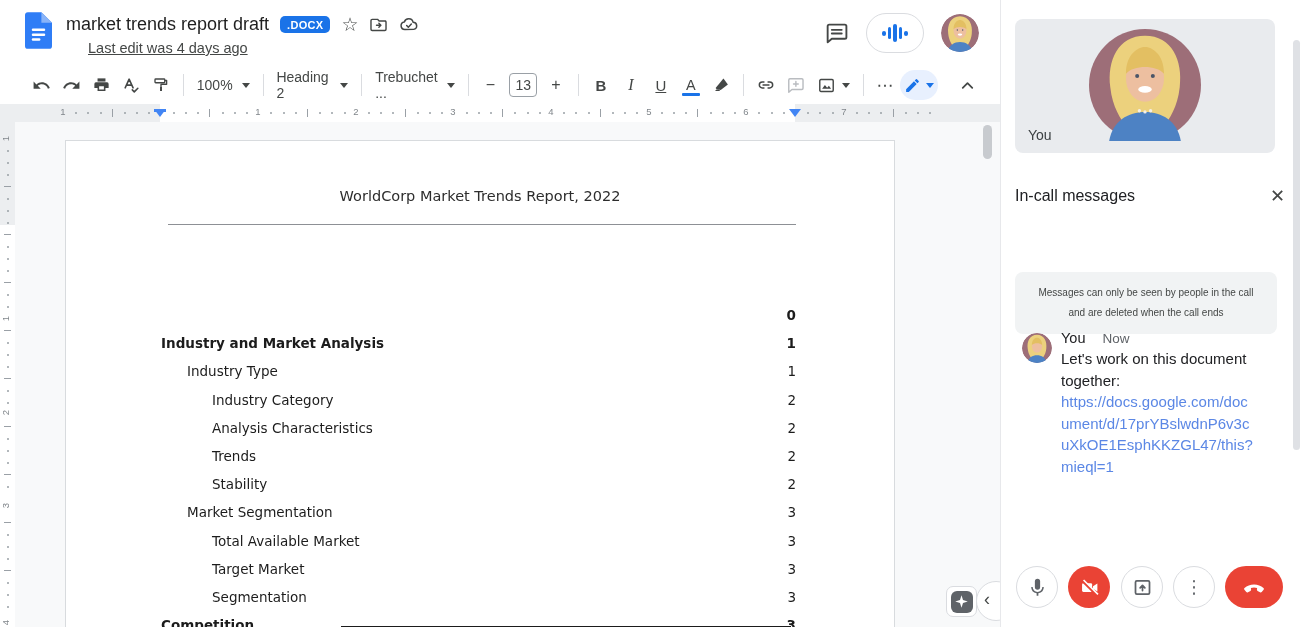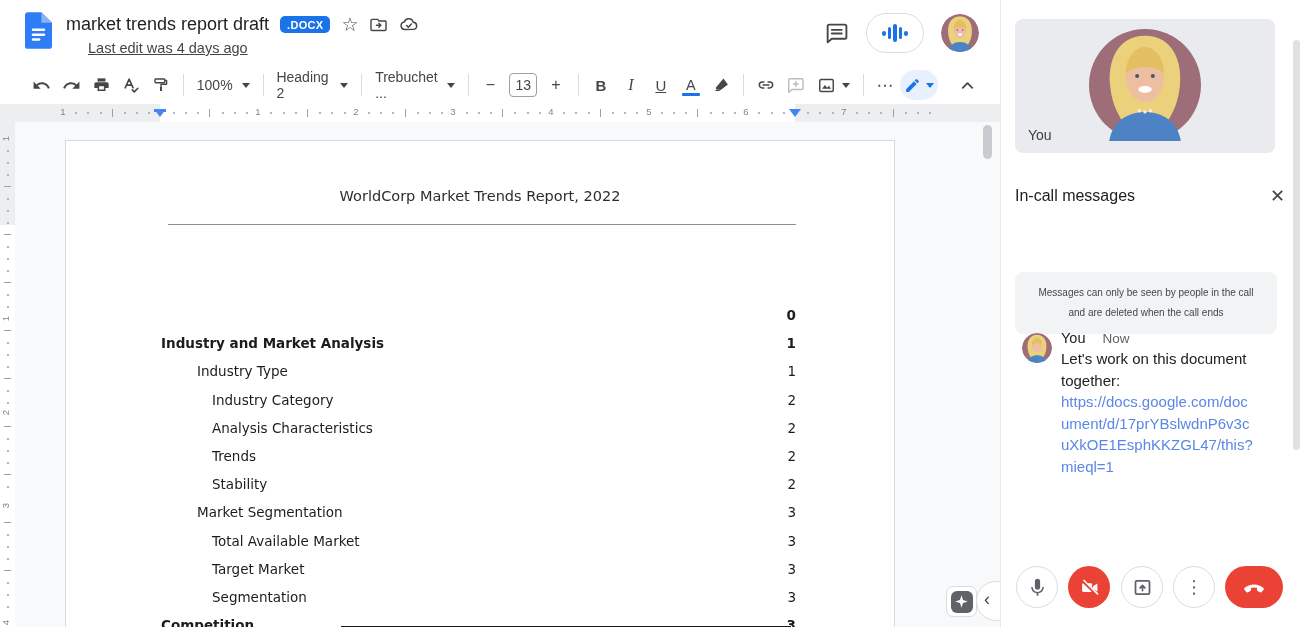--- a/index.html
+++ b/index.html
@@ -61,21 +61,21 @@
   .vnum { position:absolute; left:3px; transform:rotate(-90deg); font-size:9.5px; color:#80868b; }
   .vtick { position:absolute; background:#9aa0a6; }
   .vtick.dot { width:2px; height:2px; left:7px; border-radius:50%; }
   .vtick.tall { width:7px; height:1px; left:4px; }
 
   .page { position:absolute; left:65px; top:18px; width:830px; height:600px; background:#fff; border:1px solid #d8dbde; }
   .page-title { position:absolute; top:47px; left:0; width:100%; text-align:center; font-family:"DejaVu Sans", sans-serif; font-size:14.5px; color:#2d2d2d; }
   .page-hr { position:absolute; top:83px; left:102px; width:628px; height:1px; background:#8d9095; }
   .toc-row { position:absolute; left:95px; width:635px; height:20px; font-family:"DejaVu Sans", sans-serif; font-size:13.5px; color:#1c1c1c; }
   .toc-row.bold { font-weight:700; }
-  .toc-row.lvl1 .toc-label { margin-left:36px;text-align:right; }
+  .toc-row.lvl1 .toc-label { margin-left:26px;text-align:right; }
   .toc-row.lvl2 .toc-label { margin-left:51px; }
   .toc-label { display:inline-block; }
   .toc-page { position:absolute; right:0; top:0; }
   .toc-rule { position:absolute; left:180px; top:9px; width:450px; height:2px; background:#1b1b1b; }
 
   .doc-scrollbar { position:absolute; left:983px; top:3px; width:9px; height:34px; background:#c8cbcf; border-radius:5px; cursor:pointer; }
   .chevron-tab { position:absolute; left:976px; top:459px; width:40px; height:40px; background:#fff; border:1px solid #dadce0; border-radius:50%; cursor:pointer; }
   .chevron-tab span { position:absolute; left:7px; top:7px; font-size:18px; color:#444746; }
   .explore-btn { position:absolute; left:946px; top:464px; width:31px; height:31px; background:#fff; border:1px solid #dadce0; border-radius:7px; display:flex; align-items:center; justify-content:center; cursor:pointer; }
   .spark-sq { width:22px; height:22px; background:#5f6368; border-radius:6px; display:flex; align-items:center; justify-content:center; }

